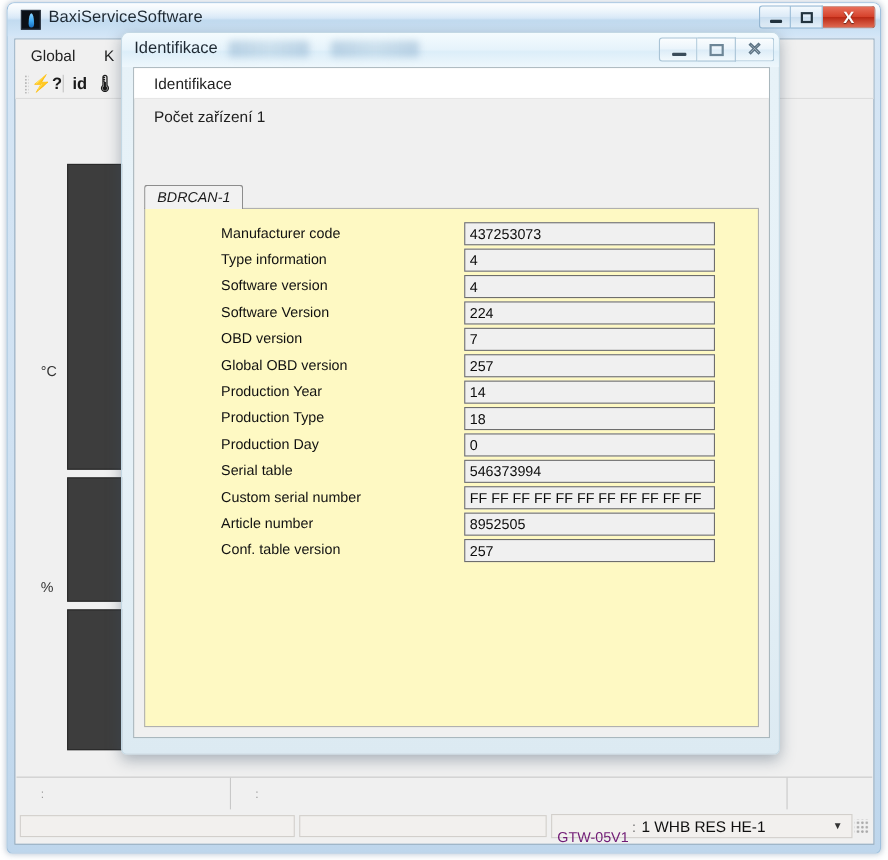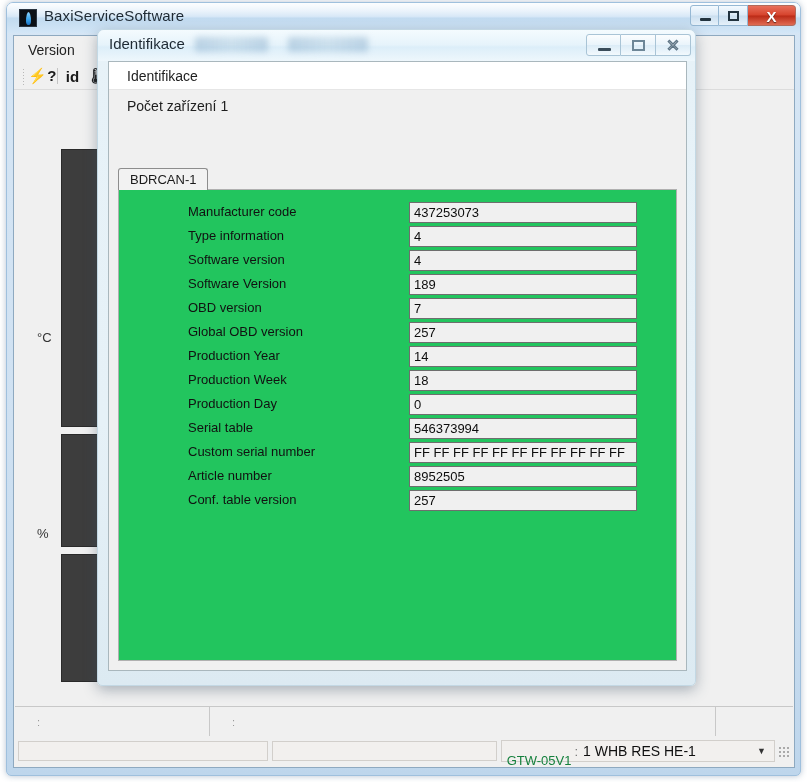--- a/index.html
+++ b/index.html
@@ -266,21 +266,21 @@
     height: 22px;
     display: flex;
     align-items: center;
     border: 1px solid #d2cfcb;
     background: #f2f0ee;
     box-sizing: border-box;
     padding: 0 2px 0 5px;
   }
   .bb-device-label {
     font-size: 13px;
-    color: #15803d;
+    color: #701a75;
     white-space: nowrap;
     margin-top: 18px;
   }
   .bb-device-colon {
     font-size: 13px;
     color: #777;
     margin: 0 5px 0 3px;
   }
   .bb-device-value {
     font-size: 14px;
@@ -298,21 +298,21 @@
     width: 13px; height: 13px;
     margin-left: 2px;
     background-image: radial-gradient(circle, #aaa 38%, transparent 42%);
     background-size: 4px 4px;
     background-position: 1px 1px;
   }
 
   
   .dialog {
     position: absolute;
-    left: 97px;
+    left: 110px;
     top: 29px;
     width: 599px;
     height: 657px;
     border-radius: 7px 7px 5px 5px;
     background: linear-gradient(180deg, #e7f2f8 0%, #e6f1f7 60%, #dceaf2 100%);
     box-shadow: 0 4px 14px rgba(60,80,100,0.40);
     box-sizing: border-box;
     border: 1px solid #c3d8e4;
   }
   .dlg-titlebar {
@@ -415,20 +415,21 @@
     text-align: right;
   }
 
   
   .tabstrip {
     position: absolute;
     left: 9px;
     top: 106px;
     right: 9px;
     height: 22px;
+    font-style: italic;
   }
   .tab {
     position: absolute;
     left: 0; top: 0;
     height: 22px;
     padding: 0 11px;
     background: #f2f2f2;
     border: 1px solid #8d8d8d;
     border-bottom: none;
     border-radius: 3px 3px 0 0;
@@ -438,21 +439,21 @@
     color: #1a1a1a;
     box-sizing: border-box;
     z-index: 2;
   }
   .tabpage {
     position: absolute;
     left: 9px;
     top: 127px;
     right: 9px;
     bottom: 9px;
-    background: #22c55e;
+    background: #fef9c3;
     border: 1px solid #b0b0b0;
     box-sizing: border-box;
   }
 
   .field-row {
     position: absolute;
     left: 0;
     height: 21px;
   }
   .field-label {
@@ -506,21 +507,21 @@
         </div>
         <div class="win-btn close">
           <div class="glyph-close">X</div>
         </div>
       </div>
     </div>
 
     <div class="main-client">
 
       <div class="menubar">
-        <div class="menu-item">Version</div>
+        <div class="menu-item">Global</div>
         <div class="menu-item">K</div>
       </div>
 
       <div class="toolbar">
         <div class="tb-grip"></div>
         <div class="tb-icon">⚡?</div>
         <div class="tb-sep"></div>
         <div class="tb-icon">id</div>
         <div class="tb-icon">🌡</div>
         <div class="tb-icon">✐</div>
@@ -601,40 +602,40 @@
           <div class="field-box">4</div>
         </div>
 
         <div class="field-row" style="top:60px">
           <div class="field-label">Software version</div>
           <div class="field-box">4</div>
         </div>
 
         <div class="field-row" style="top:84px">
           <div class="field-label">Software Version</div>
-          <div class="field-box">189</div>
+          <div class="field-box">224</div>
         </div>
 
         <div class="field-row" style="top:108px">
           <div class="field-label">OBD version</div>
           <div class="field-box">7</div>
         </div>
 
         <div class="field-row" style="top:132px">
           <div class="field-label">Global OBD version</div>
           <div class="field-box">257</div>
         </div>
 
         <div class="field-row" style="top:156px">
           <div class="field-label">Production Year</div>
           <div class="field-box">14</div>
         </div>
 
         <div class="field-row" style="top:180px">
-          <div class="field-label">Production Week</div>
+          <div class="field-label">Production Type</div>
           <div class="field-box">18</div>
         </div>
 
         <div class="field-row" style="top:204px">
           <div class="field-label">Production Day</div>
           <div class="field-box">0</div>
         </div>
 
         <div class="field-row" style="top:228px">
           <div class="field-label">Serial table</div>

